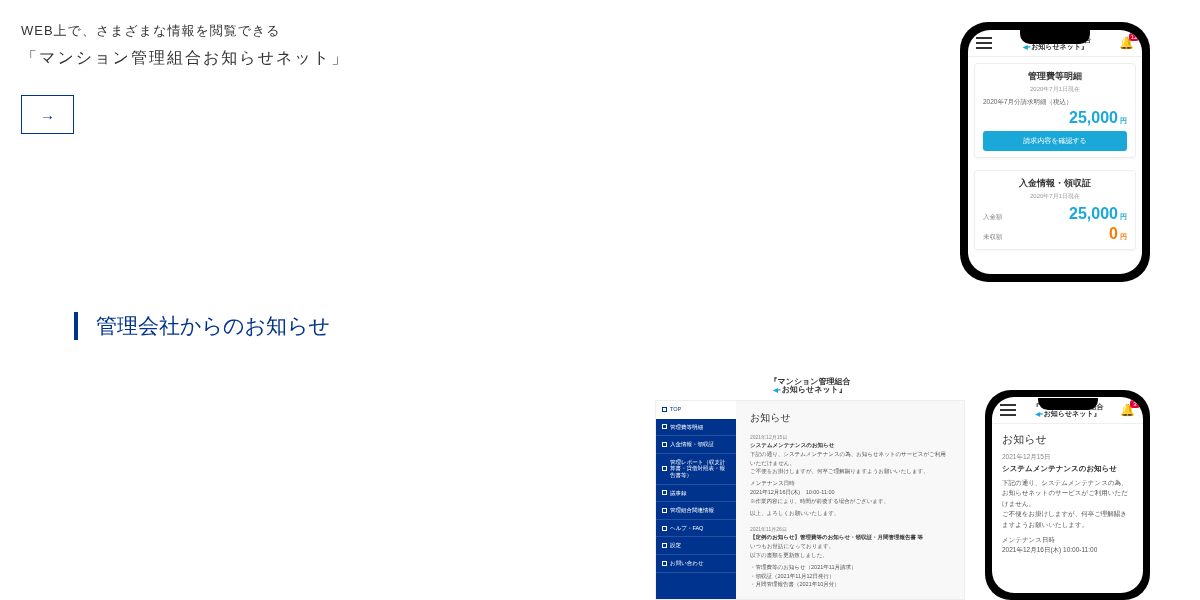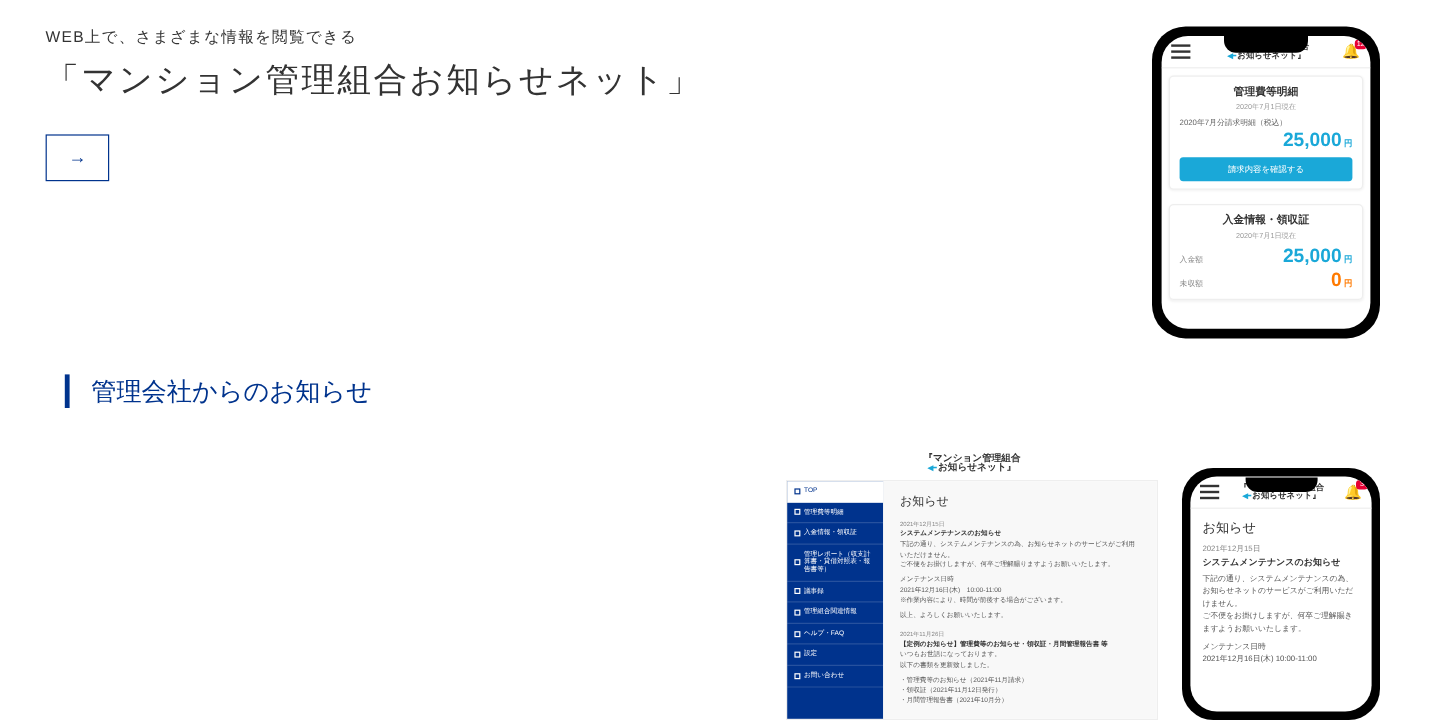--- a/index.html
+++ b/index.html
@@ -1,21 +1,21 @@
 <!DOCTYPE html>
 <html><head>
 <meta charset="utf-8">
 <style>
 *{box-sizing:border-box;margin:0;padding:0}
 body{font-family:"Hiragino Kaku Gothic Pro","Meiryo",sans-serif;font-size:14px;color:#333;background:#fff}
 .page{width:1200px;height:600px;overflow:hidden;position:relative}
-.section1{padding:22px 50px 0 38px;display:flex;gap:60px}
+.section1{padding:22px 50px 0 21px;display:flex;gap:60px}
 .left-col{flex:1}
 .intro-small{font-size:13px;color:#333;letter-spacing:1px;margin-bottom:8px}
-.intro-title{font-size:28px;color:#333;letter-spacing:2px;margin-bottom:26px;font-weight:500}
+.intro-title{font-size:16px;color:#333;letter-spacing:2px;margin-bottom:26px;font-weight:500}
 .cta-btn{display:inline-flex;align-items:center;gap:10px;border:1px solid #00338d;color:#00338d;background:#fff;padding:10px 18px;font-size:14px;cursor:pointer;margin-bottom:22px}
 .cta-btn .arrow{font-size:15px}
 .desc{font-size:14px;color:#333;line-height:1.9;max-width:560px}
 .phone{width:190px;height:260px;background:#000;border-radius:28px;padding:8px;position:relative;flex-shrink:0}
 .phone-screen{background:#fff;width:100%;height:100%;border-radius:22px;overflow:hidden;font-size:8px;display:flex;flex-direction:column}
 .phone-top{display:flex;align-items:center;justify-content:space-between;padding:6px 8px;border-bottom:1px solid #eee}
 .hamb{width:16px;height:12px;display:flex;flex-direction:column;justify-content:space-between}
 .hamb span{display:block;height:2px;background:#333}
 .logo-text{font-size:7px;font-weight:bold;line-height:1;text-align:center}
 .logo-arrow{font-size:6px;color:#1aa8d8;letter-spacing:-1px}
@@ -24,21 +24,21 @@
 .card{background:#fff;margin:6px;border:1px solid #eee;border-radius:4px;padding:6px 8px;box-shadow:0 1px 2px rgba(0,0,0,0.05)}
 .card-title{text-align:center;font-size:9px;font-weight:bold;color:#333;margin-bottom:2px}
 .card-sub{text-align:center;font-size:6px;color:#999;margin-bottom:4px}
 .card-label{font-size:6.5px;color:#666;margin-bottom:2px}
 .amount{text-align:right;font-size:16px;color:#1aa8d8;font-weight:bold}
 .amount .yen{font-size:7px;margin-left:2px}
 .amount.zero{color:#ff7a00}
 .confirm-btn{background:#1aa8d8;color:#fff;text-align:center;font-size:7px;padding:5px;margin-top:4px;border-radius:3px}
 .row{display:flex;justify-content:space-between;align-items:baseline;margin-top:2px}
 .row-label{font-size:6.5px;color:#888}
-.section2{margin-top:30px;padding:0 54px}
+.section2{margin-top:30px;padding:0 74px}
 .h2{font-size:21px;color:#00338d;border-left:4px solid #00338d;padding-left:18px;margin-bottom:18px;font-weight:500}
 .sub-desc{font-size:14px;color:#333;margin-bottom:12px}
 .previews{position:absolute;right:50px;bottom:0;display:flex;align-items:flex-end;gap:20px}
 .desktop{width:310px;height:200px;background:#fff;display:flex;font-size:6px;border:1px solid #eee}
 .sidemenu{width:80px;background:#00338d;display:flex;flex-direction:column}
 .side-item{color:#fff;padding:5px 6px;border-bottom:1px solid rgba(255,255,255,0.15);font-size:5.5px;display:flex;align-items:center;gap:3px;line-height:1.2}
 .side-item.sel{background:#fff;color:#00338d}
 .side-icon{width:5px;height:5px;border:1px solid currentColor;flex-shrink:0}
 .desk-main{flex:1;background:#f8f8f8;padding:0}
 .desk-body{padding:10px 14px}

